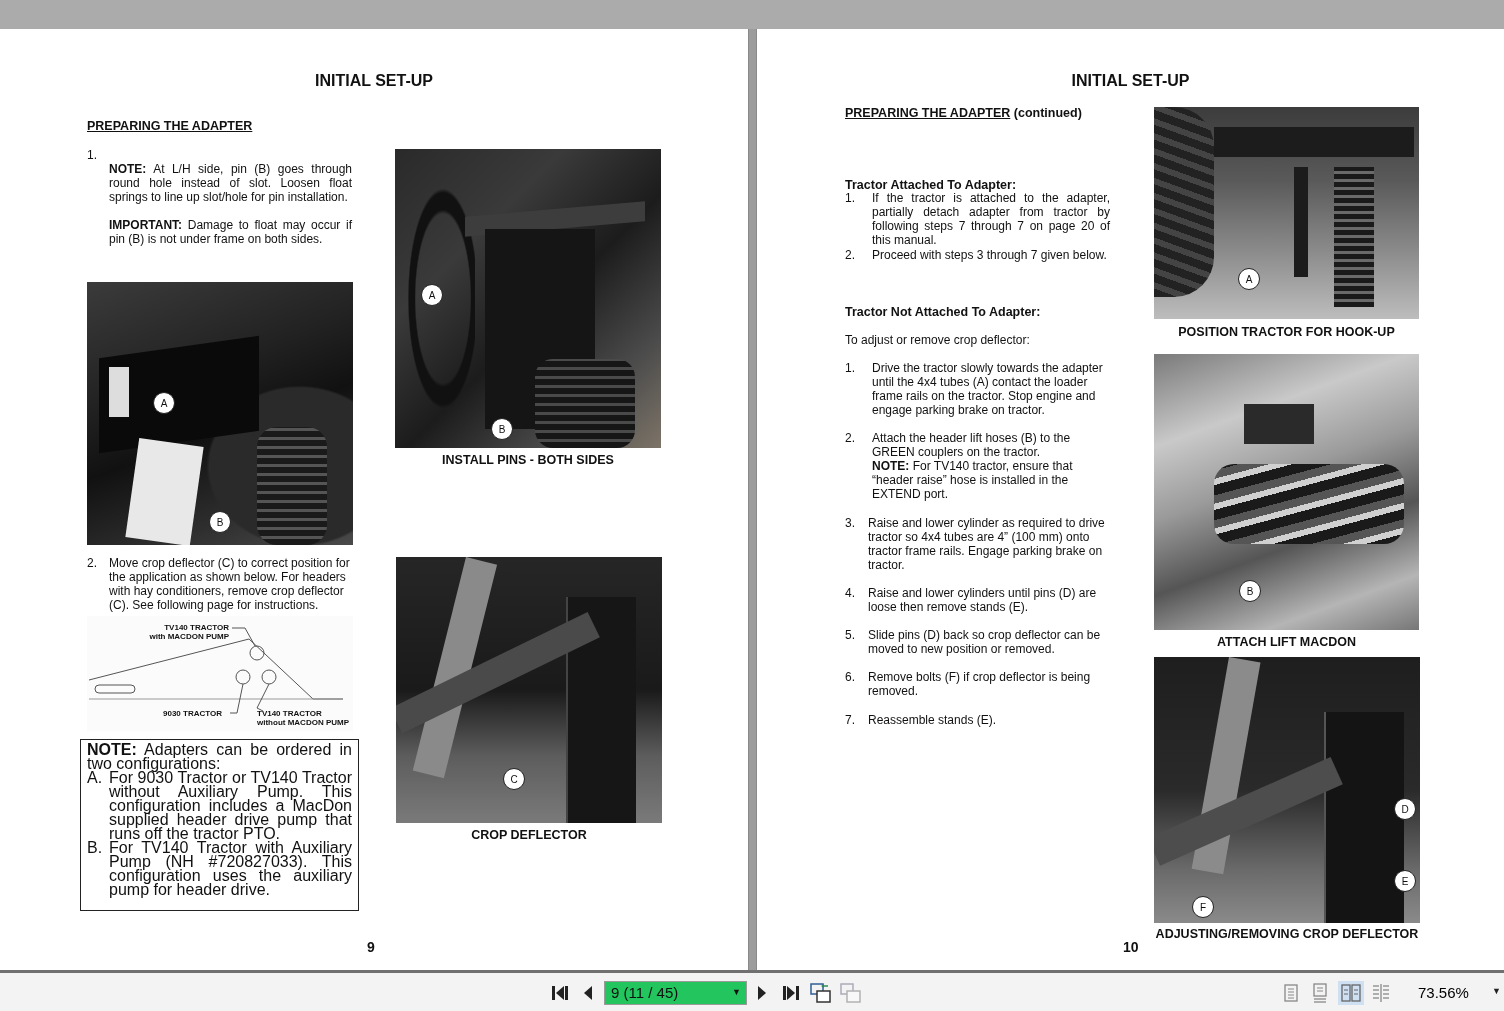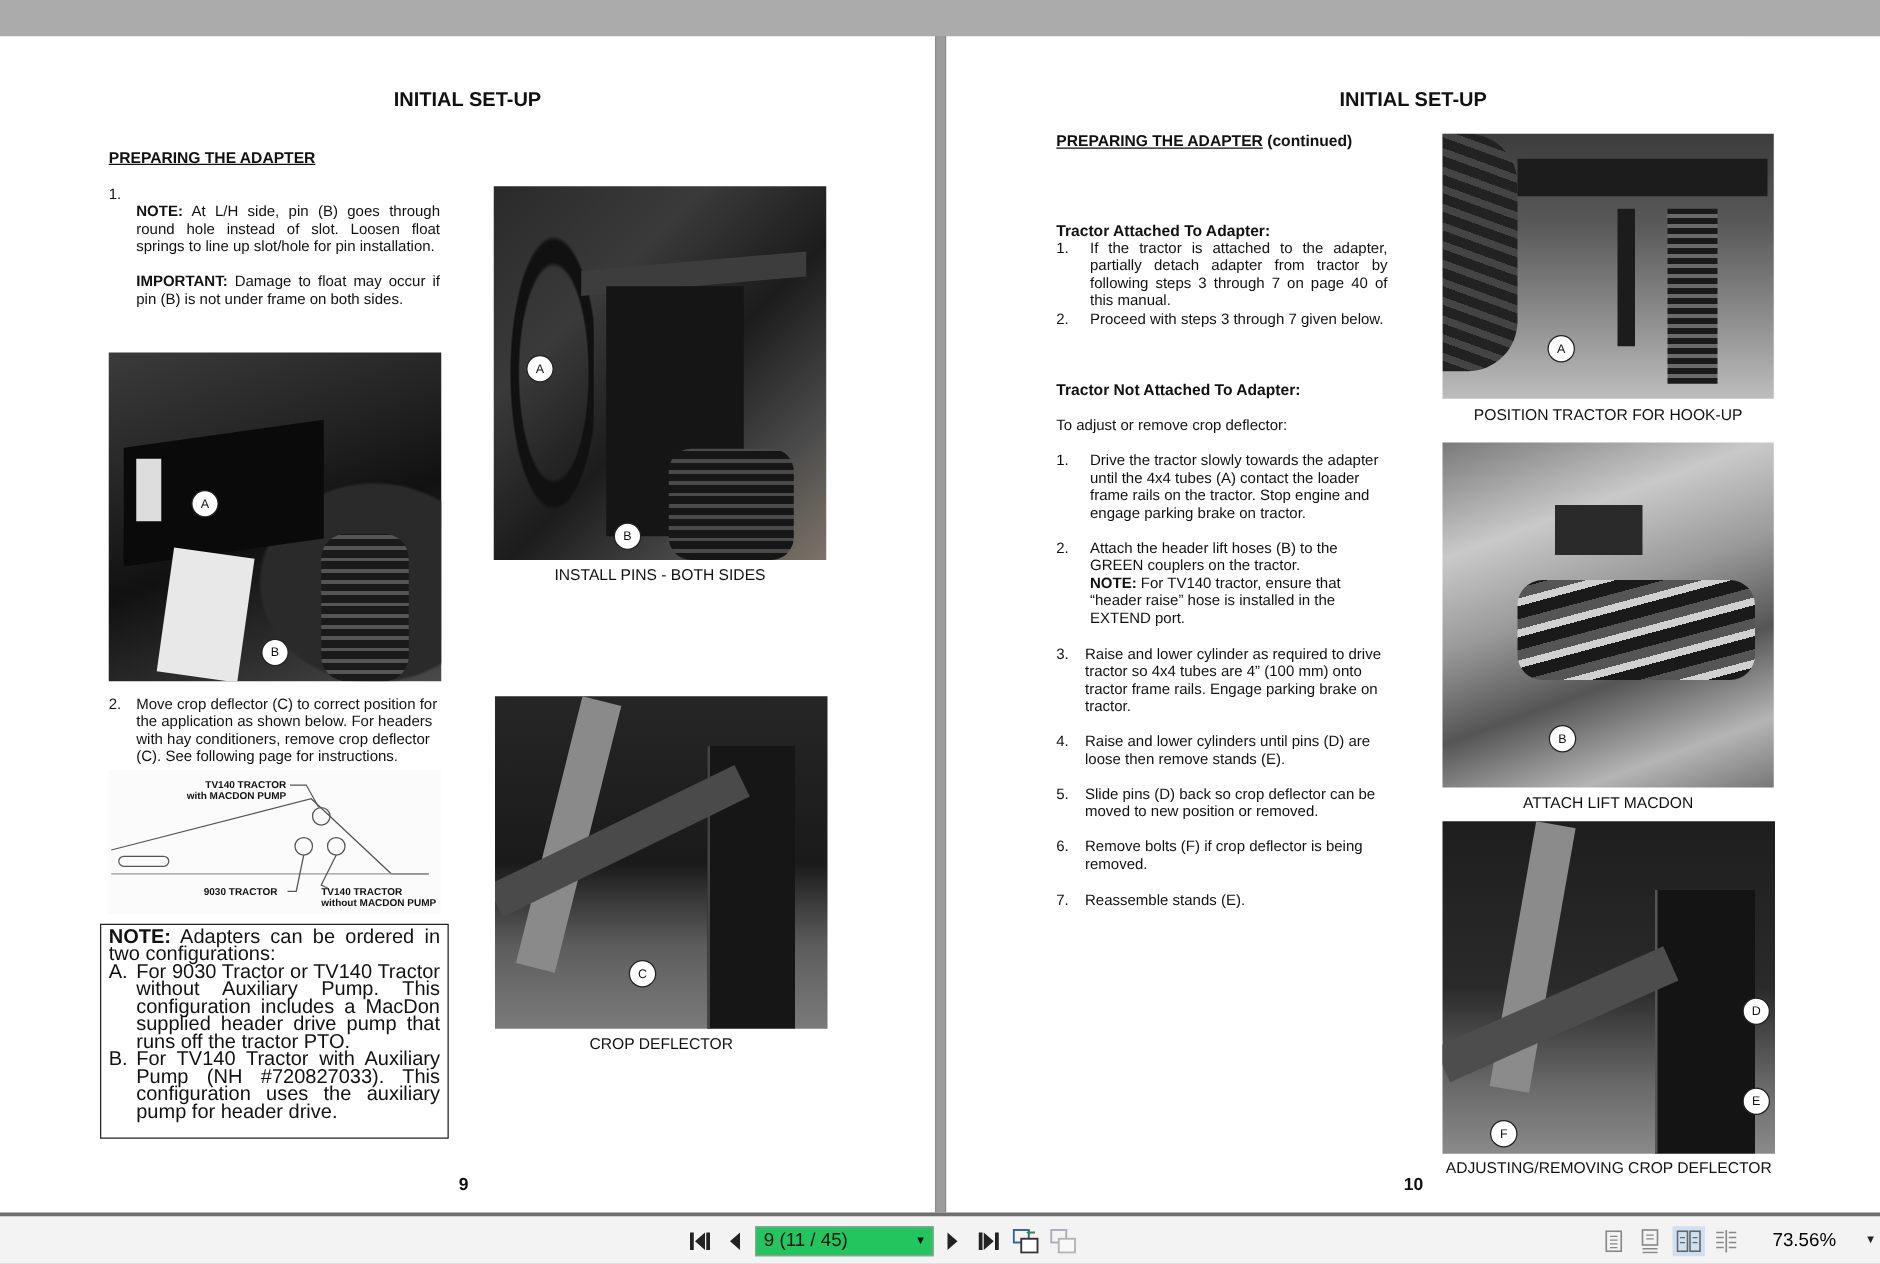--- a/index.html
+++ b/index.html
@@ -10,21 +10,21 @@
   .page-right { left: 757px; width: 747px; }
   .page-gap { position: absolute; left: 748px; top: 0; width: 9px; height: 970px; background: #9c9c9c; border-left: 1px solid #8a8a8a; border-right: 1px solid #8a8a8a; }
   .abs { position: absolute; }
   .page-title { font-weight: bold; font-size: 16px; text-align: center; }
   .section-head { font-weight: bold; font-size: 12.5px; text-decoration: underline; }
   .txt { font-size: 12px; line-height: 14px; }
   .justify { text-align: justify; }
   .item { position: absolute; font-size: 12px; line-height: 14px; }
   .item .num { position: absolute; left: 0; top: 0; }
   .item .body { position: absolute; top: 0; }
-  .caption { font-size: 12.5px; text-align: center; }
+  .caption { font-size: 12.5px; text-align: center; font-weight: bold; }
   .photo { position: absolute; overflow: hidden; }
   .callout { position: absolute; width: 22px; height: 22px; border-radius: 50%; background: #fff; border: 1px solid #222; font-size: 10px; display: flex; align-items: center; justify-content: center; color: #111; }
   .page-num { font-weight: bold; font-size: 14px; }
   .note-box { position: absolute; border: 1.5px solid #222; padding: 3px 6px; font-size: 16px; line-height: 14px; }
   b { font-weight: bold; }
   
   .toolbar { position: absolute; left: 0; top: 970px; width: 1504px; height: 41px; background: #f3f3f3; border-top: 3px solid #707070; }
   .tb-btn { position: absolute; top: 8px; height: 24px; display: flex; align-items: center; justify-content: center; color: #222; font-size: 16px; }
   .page-select { position: absolute; left: 604px; top: 8px; width: 143px; height: 24px; background: #22c55e; border: 1px solid #9a9a9a; font-size: 15px; padding: 2px 6px; }
   .page-select .arrow { position: absolute; right: 5px; top: 5px; font-size: 9px; }
@@ -131,21 +131,21 @@
   <div class="page page-right">
     <div class="abs page-title" style="left:0;width:747px;top:43px;">INITIAL SET-UP</div>
 
     <div class="abs" style="left:88px;top:77px;font-size:12.5px;font-weight:bold;">
       <span style="text-decoration:underline;">PREPARING THE ADAPTER</span><span> (continued)</span>
     </div>
 
     <div class="abs" style="left:88px;top:149px;font-size:12.5px;font-weight:bold;">Tractor Attached To Adapter:</div>
     <div class="item" style="left:88px;top:162px;width:265px;">
       <span class="num">1.</span>
-      <div class="body justify" style="left:27px;width:238px;">If the tractor is attached to the adapter, partially detach adapter from tractor by following steps 3 through 7 on page 40 of this manual.</div>
+      <div class="body justify" style="left:27px;width:238px;">If the tractor is attached to the adapter, partially detach adapter from tractor by following steps 7 through 7 on page 20 of this manual.</div>
     </div>
     <div class="item" style="left:88px;top:219px;width:265px;">
       <span class="num">2.</span>
       <div class="body" style="left:27px;width:238px;">Proceed with steps 3 through 7 given below.</div>
     </div>
 
     <div class="abs" style="left:88px;top:276px;font-size:12.5px;font-weight:bold;">Tractor Not Attached To Adapter:</div>
     <div class="abs txt" style="left:88px;top:304px;">To adjust or remove crop deflector:</div>
 
     <div class="item" style="left:88px;top:332px;width:265px;">

